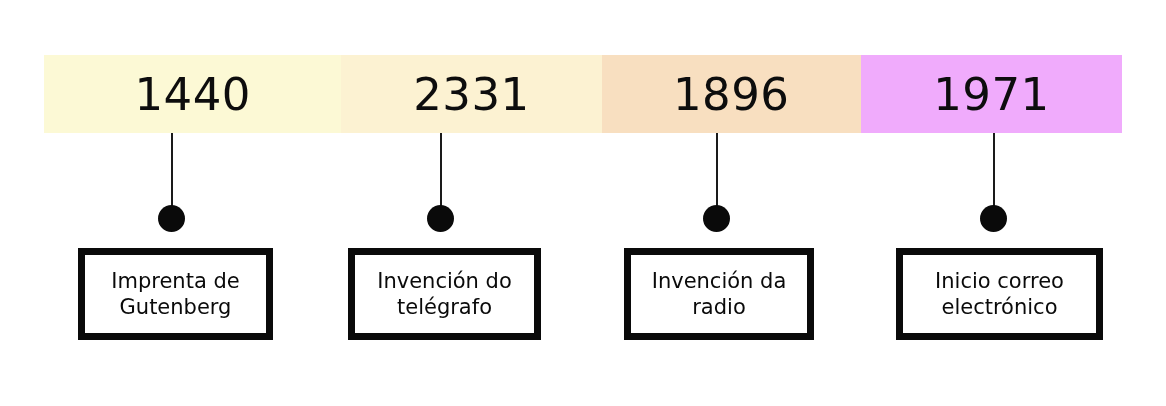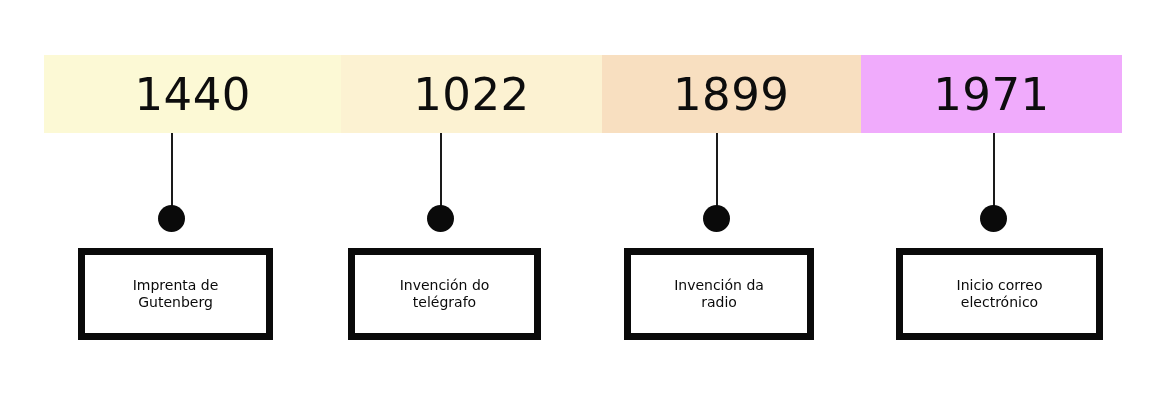--- a/index.html
+++ b/index.html
@@ -74,44 +74,44 @@
     box-sizing: border-box;
     border: 7px solid #0a0a0a;
     background: #ffffff;
     display: flex;
     align-items: center;
     justify-content: center;
     padding: 0 6px;
   }
   .event-label {
     font-family: "DejaVu Sans", sans-serif;
-    font-size: 14px;
+    font-size: 21px;
     line-height: 1.25;
     color: #0a0a0a;
     text-align: center;
     white-space: pre-line;
   }
 </style>
 </head>
 <body>
 
 <div id="timeline-root">
 
   <div class="band-strip">
 
     <div class="band" id="band-0" style="background: rgb(252, 249, 213); width: 268px; padding-left: 39px;">
       <div class="band-year">1440</div>
     </div>
 
     <div class="band" id="band-1" style="background: rgb(252, 242, 210); width: 270px;">
-      <div class="band-year">1022</div>
+      <div class="band-year">2331</div>
     </div>
 
     <div class="band" id="band-2" style="background: rgb(248, 223, 192); width: 269px;">
-      <div class="band-year">1899</div>
+      <div class="band-year">1896</div>
     </div>
 
     <div class="band" id="band-3" style="background: #f0abfc; width: 271px;">
       <div class="band-year">1971</div>
     </div>
 
   </div>
 
   <div class="connector" style="left:171px"></div>
   <div class="connector" style="left:440px"></div>

